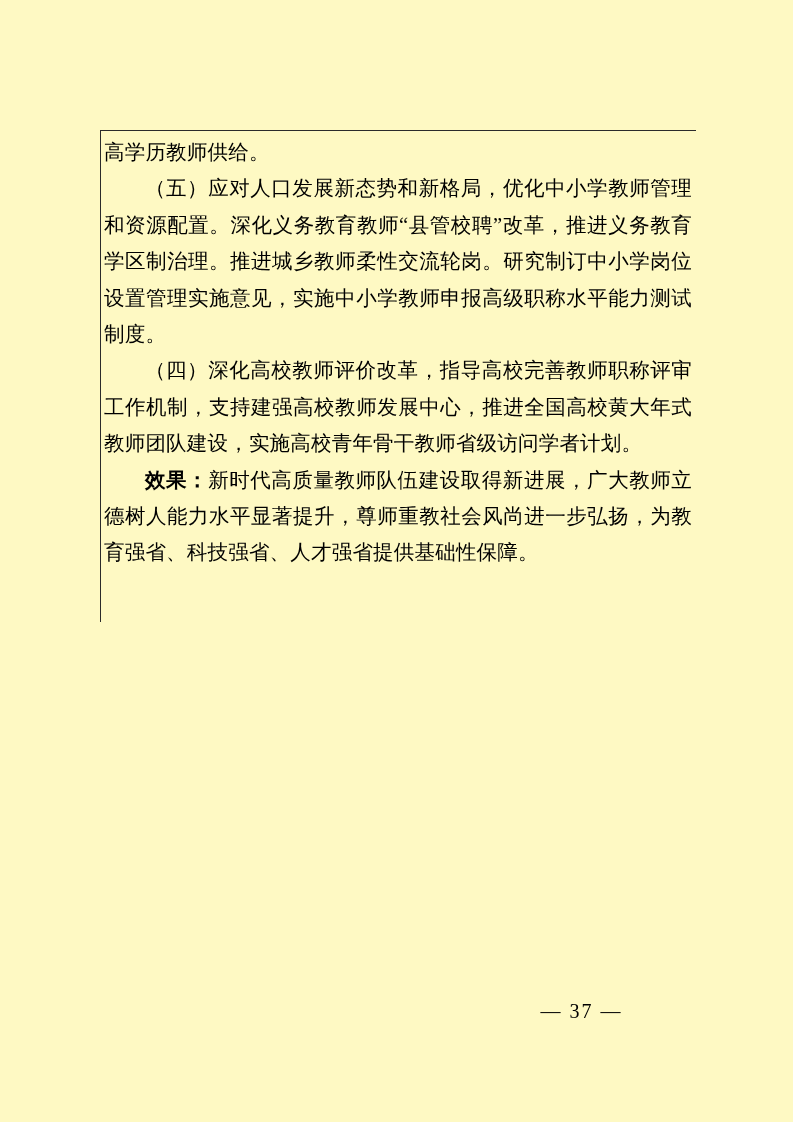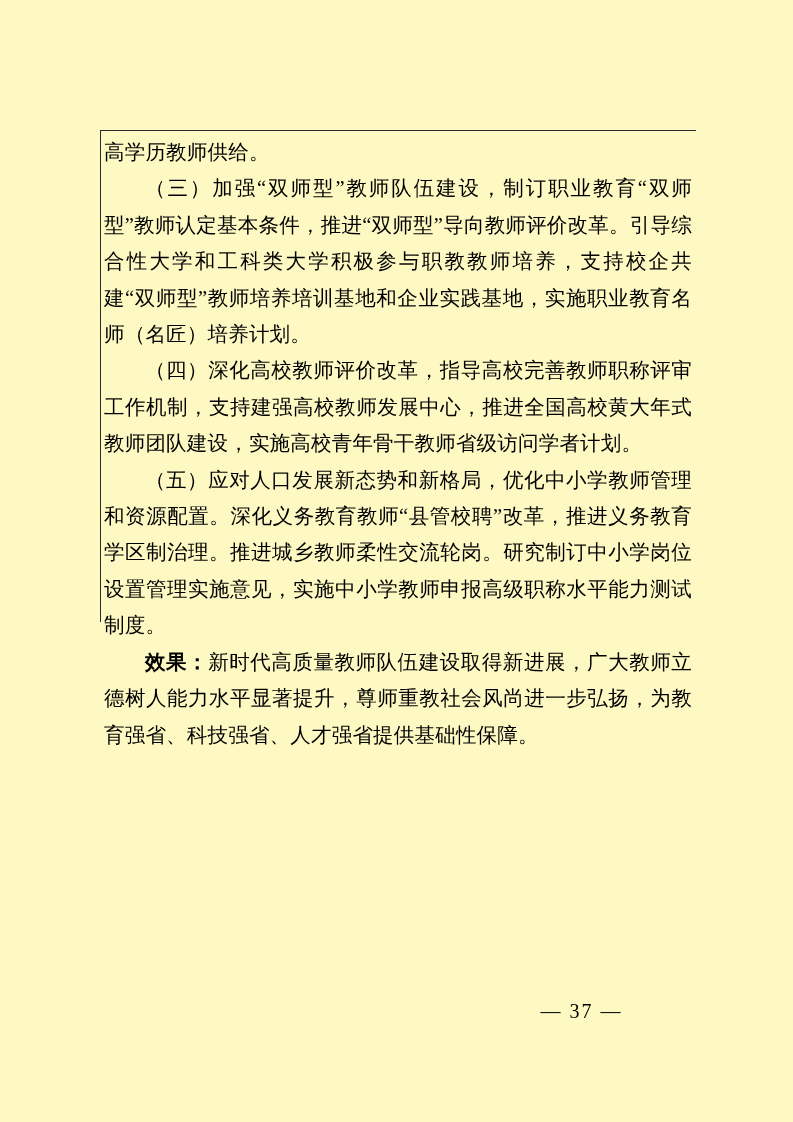--- a/index.html
+++ b/index.html
@@ -76,23 +76,22 @@
 </style>
 </head>
 <body>
 
 <div class="page">
 
   <div class="doc-frame"></div>
 
   <div class="doc-body">
     <p class="para">高学历教师供给。</p>
-    <p class="para indent">（三）加强“双师型”教师队伍建设，制订职业教育“双师型”教师认定基本条件，推进“双师型”导向教师评价改革。引导综合性大学和工科类大学积极参与职教教师培养，支持校企共建“双师型”教师培养培训基地和企业实践基地，实施职业教育名师（名匠）培养计划。</p>
+    <p class="para indent">（五）应对人口发展新态势和新格局，优化中小学教师管理和资源配置。深化义务教育教师“县管校聘”改革，推进义务教育学区制治理。推进城乡教师柔性交流轮岗。研究制订中小学岗位设置管理实施意见，实施中小学教师申报高级职称水平能力测试制度。</p>
     <p class="para indent">（四）深化高校教师评价改革，指导高校完善教师职称评审工作机制，支持建强高校教师发展中心，推进全国高校黄大年式教师团队建设，实施高校青年骨干教师省级访问学者计划。</p>
-    <p class="para indent">（五）应对人口发展新态势和新格局，优化中小学教师管理和资源配置。深化义务教育教师“县管校聘”改革，推进义务教育学区制治理。推进城乡教师柔性交流轮岗。研究制订中小学岗位设置管理实施意见，实施中小学教师申报高级职称水平能力测试制度。</p>
     <p class="para indent"><span class="label">效果：</span><span>新时代高质量教师队伍建设取得新进展，广大教师立德树人能力水平显著提升，尊师重教社会风尚进一步弘扬，为教育强省、科技强省、人才强省提供基础性保障。</span></p>
   </div>
 
   <div class="page-number">
     <span class="pn-inner">— 37 —</span>
   </div>
 
 </div>
 
 </body></html>

